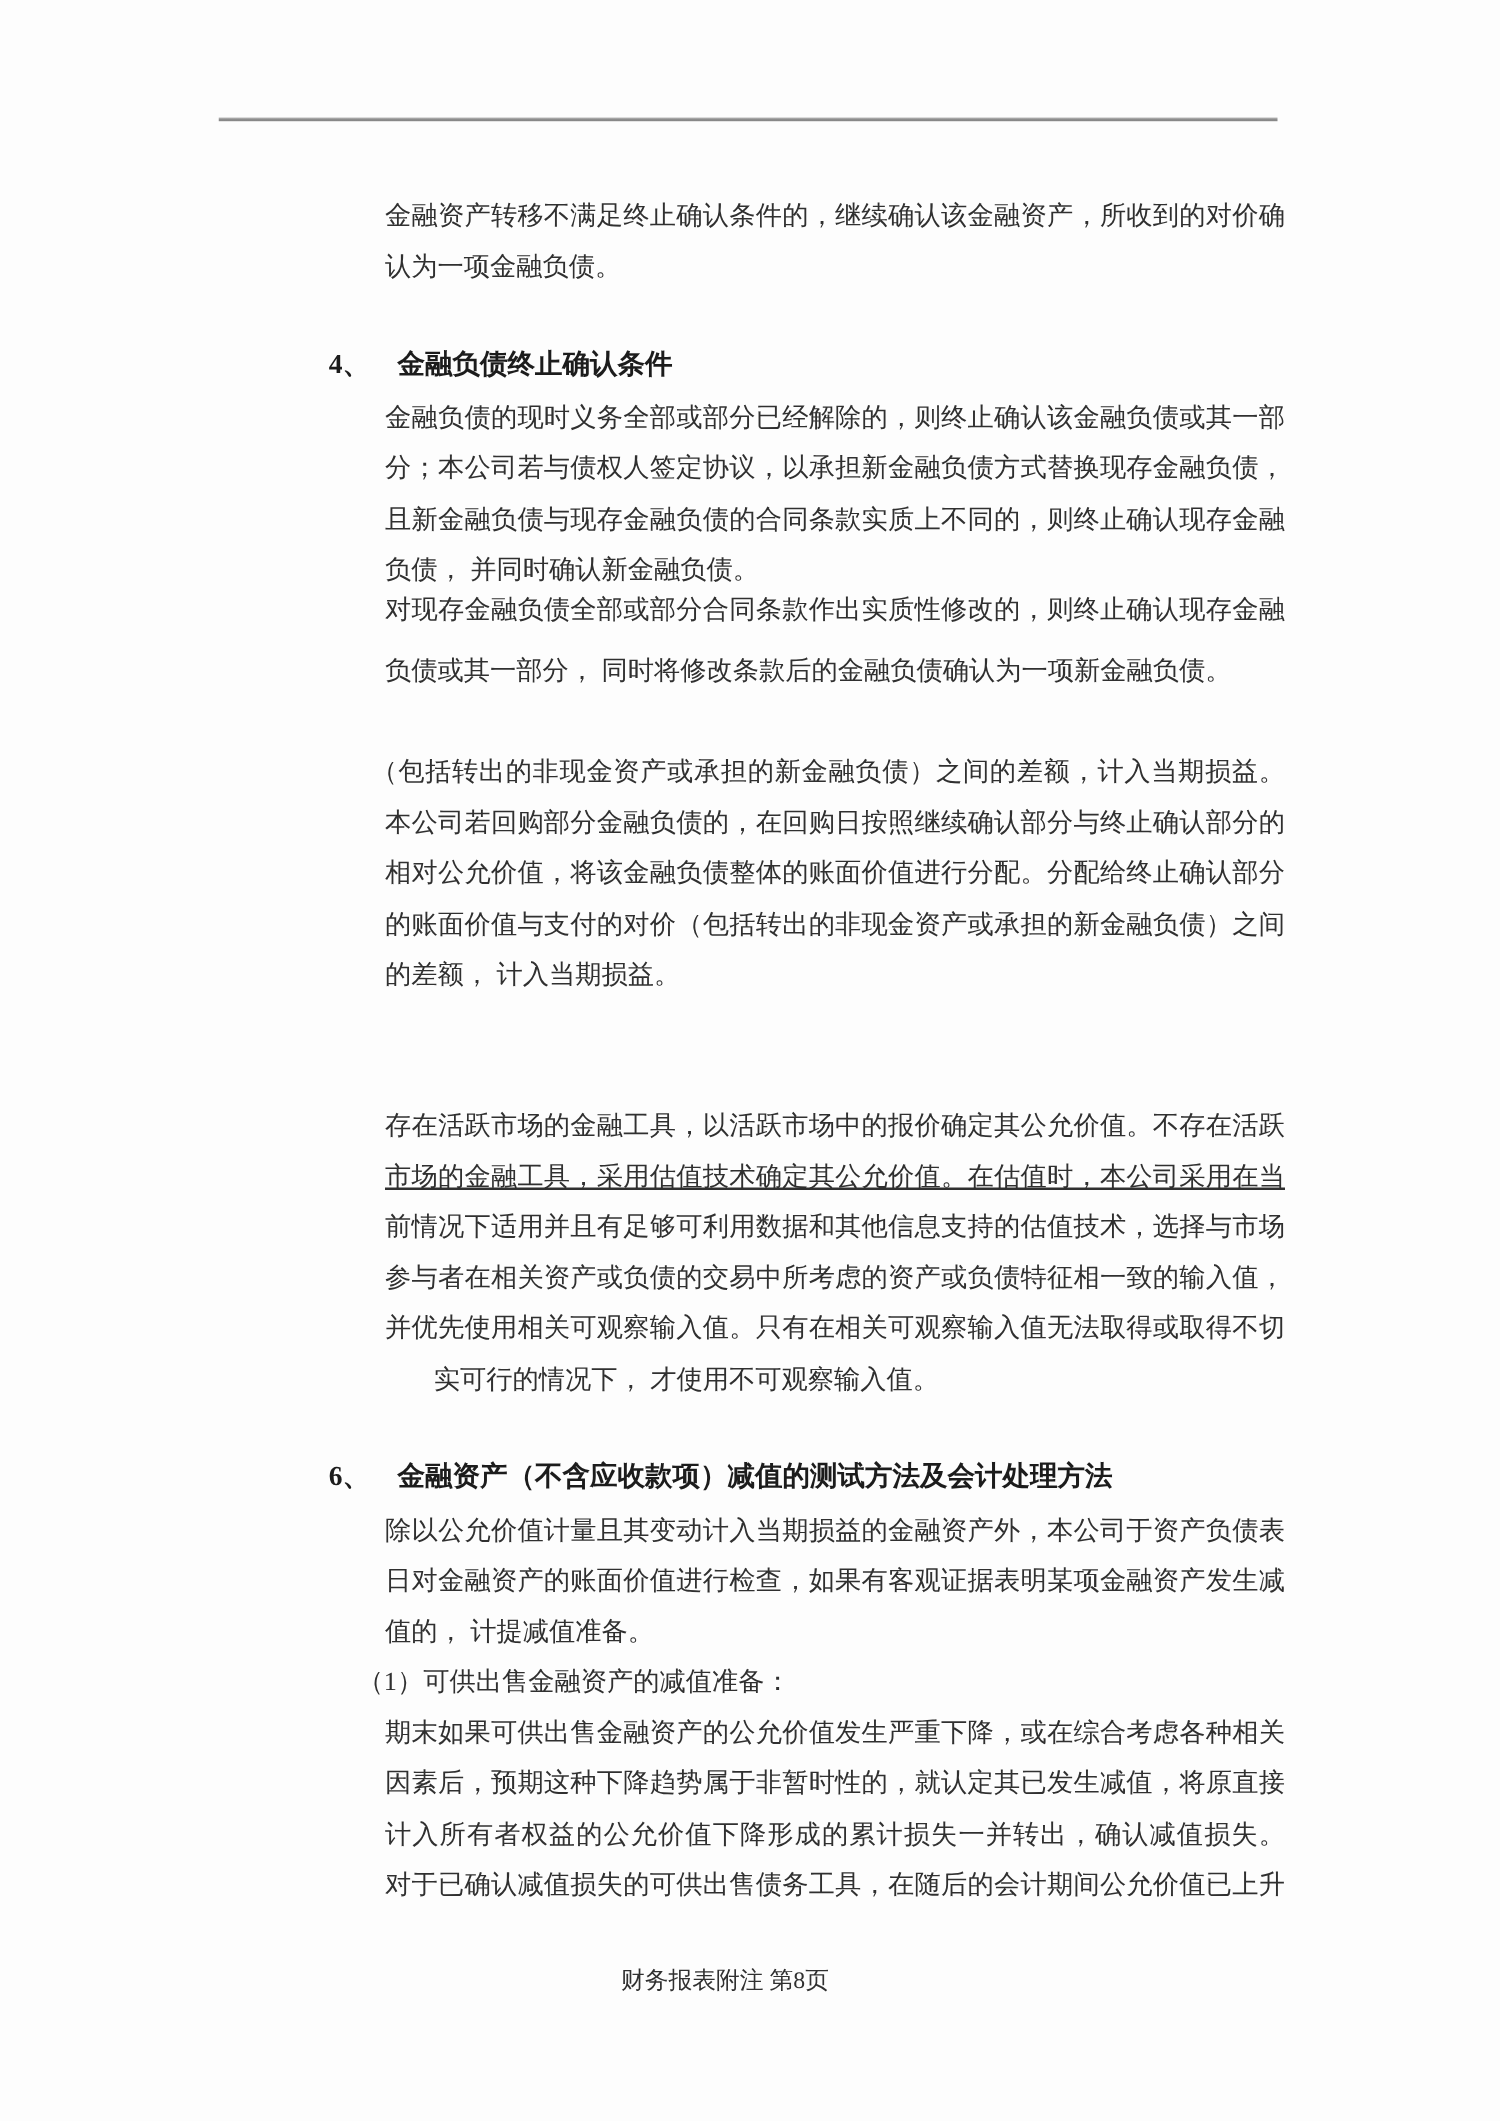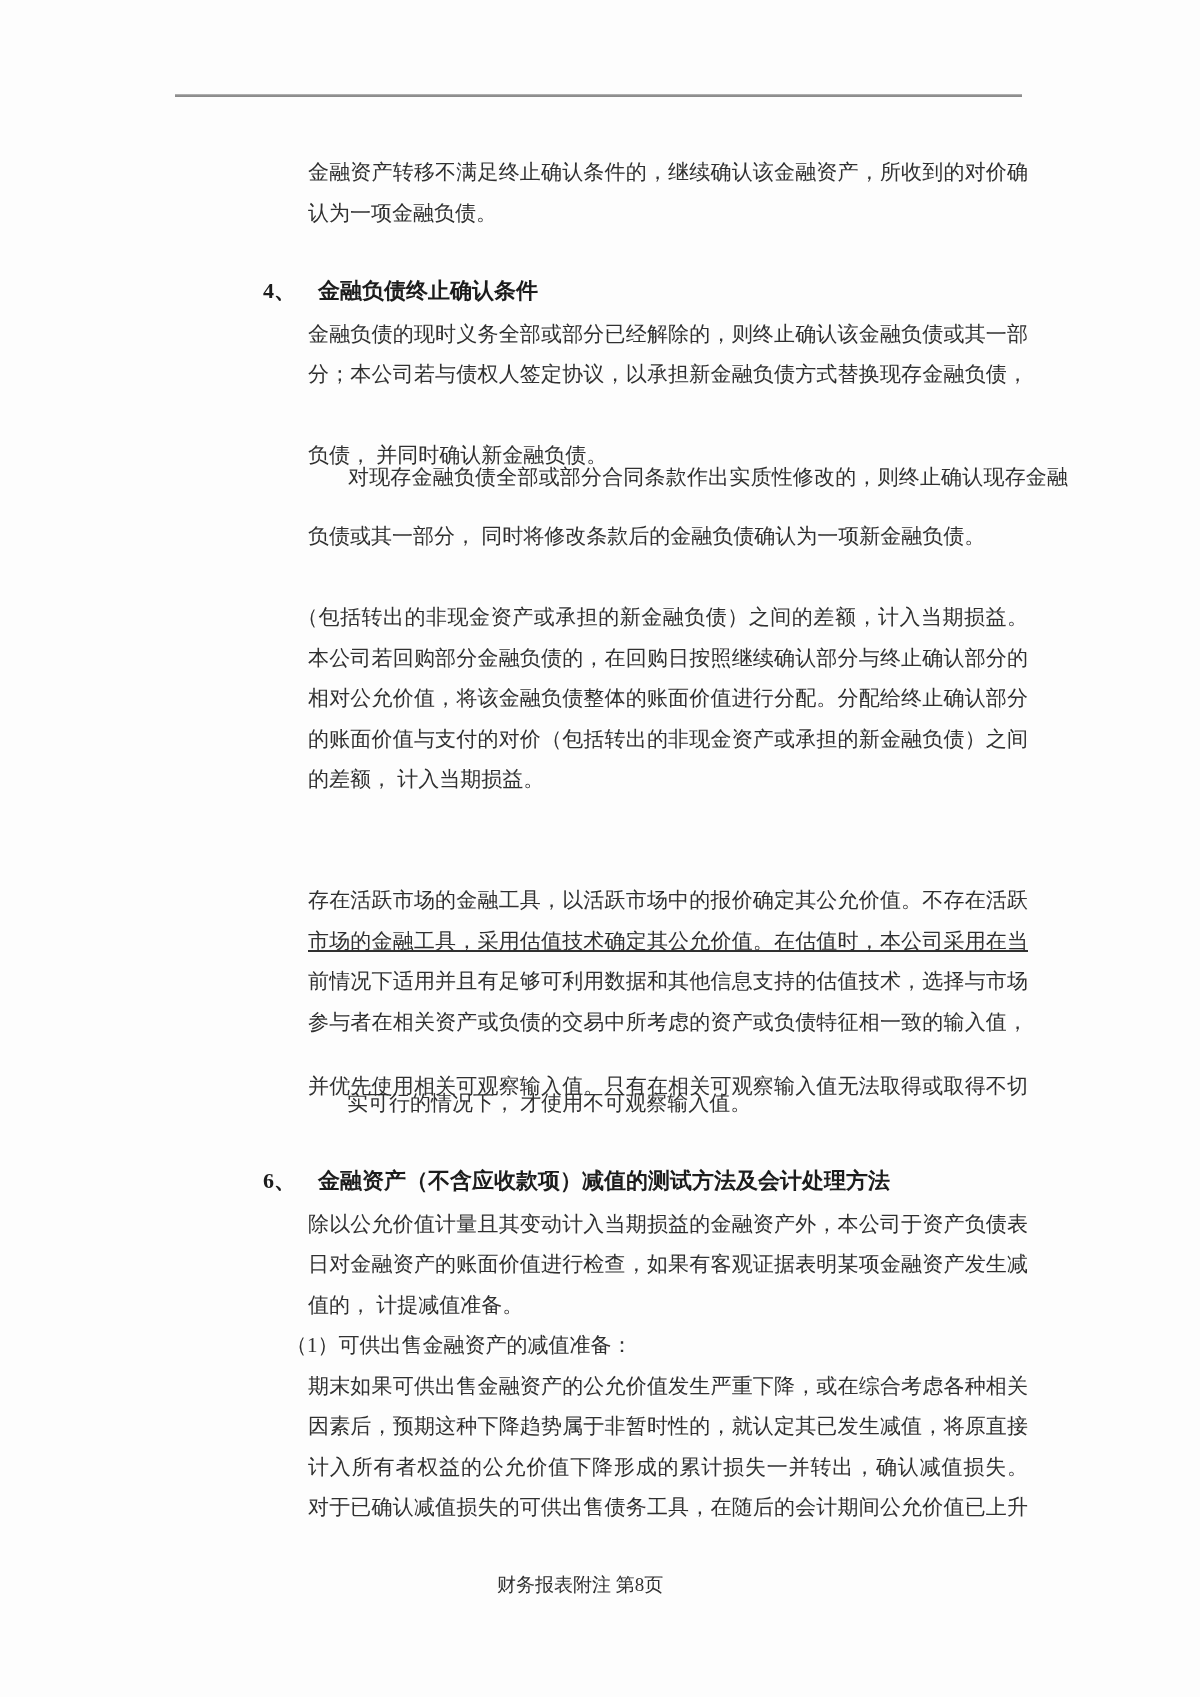--- a/index.html
+++ b/index.html
@@ -79,33 +79,34 @@
 
 <div class="page" style="--bg: #fdfdfd; --txt: #303030; --hd: #1c1c1c;">
   <div class="rule"></div>
 
   <div class="footer">财务报表附注 第8页</div>
 <div class="line f" style="top: 157px;">金融资产转移不满足终止确认条件的，继续确认该金融资产，所收到的对价确</div>
     <div class="line e" style="top: 197.5px;">认为一项金融负债。</div>
     <div class="heading" style="top: 275.5px;"><span class="hnum">4、</span><span class="htitle">金融负债终止确认条件</span></div>
     <div class="line f" style="top: 318.5px;">金融负债的现时义务全部或部分已经解除的，则终止确认该金融负债或其一部</div>
     <div class="line f" style="top: 359px;">分；本公司若与债权人签定协议，以承担新金融负债方式替换现存金融负债，</div>
+    <div class="line f" style="top: 399.5px;">且新金融负债与现存金融负债的合同条款实质上不同的，则终止确认现存金融</div>
     <div class="line e" style="top: 440px;">负债， 并同时确认新金融负债。</div>
-    <div class="line f" style="top: 462px; margin-left: 40px;">对现存金融负债全部或部分合同条款作出实质性修改的，则终止确认现存金融</div>
+    <div class="line f" style="top: 472px;">对现存金融负债全部或部分合同条款作出实质性修改的，则终止确认现存金融</div>
     <div class="line e" style="top: 521px;">负债或其一部分， 同时将修改条款后的金融负债确认为一项新金融负债。</div>
     <div class="line f fh" style="top: 602px;">（包括转出的非现金资产或承担的新金融负债）之间的差额，计入当期损益。</div>
     <div class="line f" style="top: 642.5px;">本公司若回购部分金融负债的，在回购日按照继续确认部分与终止确认部分的</div>
     <div class="line f" style="top: 683px;">相对公允价值，将该金融负债整体的账面价值进行分配。分配给终止确认部分</div>
     <div class="line f" style="top: 723.5px;">的账面价值与支付的对价（包括转出的非现金资产或承担的新金融负债）之间</div>
     <div class="line e" style="top: 764px;">的差额， 计入当期损益。</div>
     <div class="line f" style="top: 885px;">存在活跃市场的金融工具，以活跃市场中的报价确定其公允价值。不存在活跃</div>
     <div class="line f" style="top: 925.5px; text-decoration: underline;">市场的金融工具，采用估值技术确定其公允价值。在估值时，本公司采用在当</div>
     <div class="line f" style="top: 966px;">前情况下适用并且有足够可利用数据和其他信息支持的估值技术，选择与市场</div>
     <div class="line f" style="top: 1006.5px;">参与者在相关资产或负债的交易中所考虑的资产或负债特征相一致的输入值，</div>
-    <div class="line f" style="top: 1047px; margin-top: 24px;">并优先使用相关可观察输入值。只有在相关可观察输入值无法取得或取得不切</div>
+    <div class="line f" style="top: 1047px;">并优先使用相关可观察输入值。只有在相关可观察输入值无法取得或取得不切</div>
     <div class="line e" style="top: 1087.5px; margin-left: 39px;">实可行的情况下， 才使用不可观察输入值。</div>
     <div class="heading" style="top: 1165.5px;"><span class="hnum">6、</span><span class="htitle">金融资产（不含应收款项）减值的测试方法及会计处理方法</span></div>
     <div class="line f" style="top: 1208.5px;">除以公允价值计量且其变动计入当期损益的金融资产外，本公司于资产负债表</div>
     <div class="line f" style="top: 1249px;">日对金融资产的账面价值进行检查，如果有客观证据表明某项金融资产发生减</div>
     <div class="line e" style="top: 1289.5px;">值的， 计提减值准备。</div>
     <div class="line e eh" style="top: 1330px;">（1）可供出售金融资产的减值准备：</div>
     <div class="line f" style="top: 1370.5px;">期末如果可供出售金融资产的公允价值发生严重下降，或在综合考虑各种相关</div>
     <div class="line f" style="top: 1411px;">因素后，预期这种下降趋势属于非暂时性的，就认定其已发生减值，将原直接</div>
     <div class="line f" style="top: 1451.5px;">计入所有者权益的公允价值下降形成的累计损失一并转出，确认减值损失。</div>
     <div class="line f" style="top: 1492px;">对于已确认减值损失的可供出售债务工具，在随后的会计期间公允价值已上升</div>

